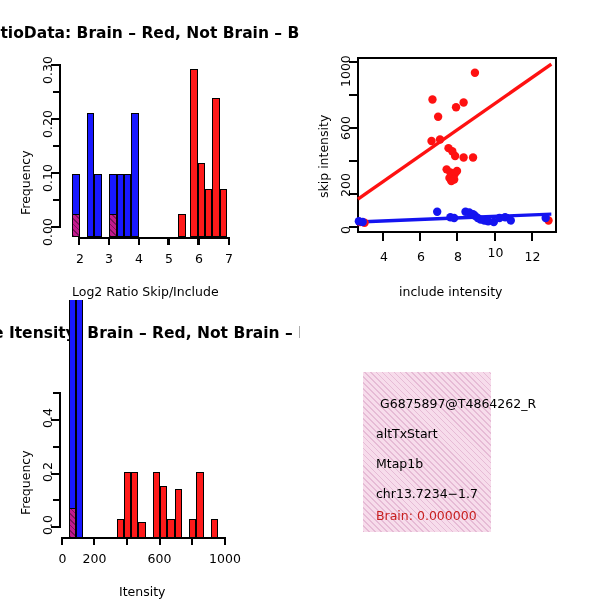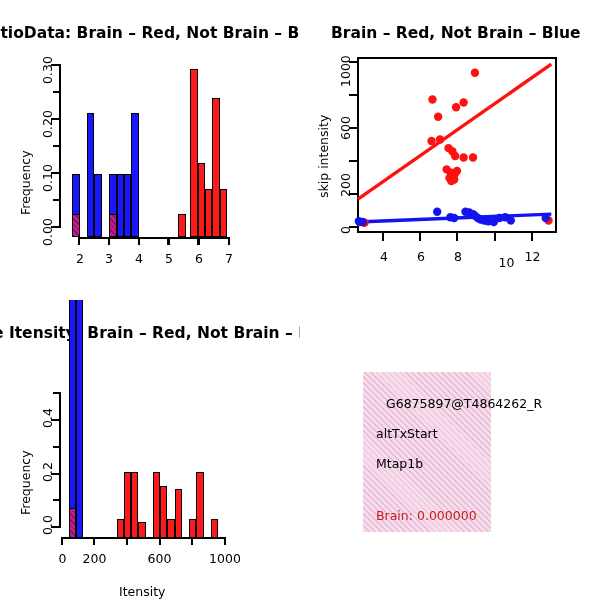--- a/index.html
+++ b/index.html
@@ -141,25 +141,25 @@
   <div class="tick" style="left:197.2px; top:237px; width:2.4px; height:8px;"></div>
   <div class="tick" style="left:227.6px; top:237px; width:2.4px; height:8px;"></div>
 
   <div class="ticknum" style="left:75px; top:251px; width:10px;">2</div>
   <div class="ticknum" style="left:104px; top:251px; width:10px;">3</div>
   <div class="ticknum" style="left:134px; top:251px; width:10px;">4</div>
   <div class="ticknum" style="left:164px; top:251px; width:10px;">5</div>
   <div class="ticknum" style="left:194px; top:251px; width:10px;">6</div>
   <div class="ticknum" style="left:224px; top:251px; width:10px;">7</div>
 
+  <div class="axlabel" style="left:72px; top:284px;">Log2 Ratio Skip/Include</div>
 </div>
 
 <div class="panel" id="panel-scatter" style="left:300px; top:0px; width:300px; height:300px;">
 
-  <div class="ptitle" style="left:31px; top:24px;">Brain – Red, Not Brain – Blue</div>
 
   <div class="vlabel" style="left:16px; top:198px;">skip intensity</div>
 
   <div class="vnum" style="left:38px; top:234px;">0</div>
   <div class="vnum" style="left:38px; top:197px;">200</div>
   <div class="vnum" style="left:38px; top:140px;">600</div>
   <div class="vnum" style="left:38px; top:87px;">1000</div>
 
   <div class="tick" style="left:49px; top:226px; width:8px; height:2.2px;"></div>
   <div class="tick" style="left:49px; top:193px; width:8px; height:2.2px;"></div>
@@ -221,23 +221,24 @@
 
   <div class="tick" style="left:82px; top:233px; width:2.4px; height:8px;"></div>
   <div class="tick" style="left:119px; top:233px; width:2.4px; height:8px;"></div>
   <div class="tick" style="left:156px; top:233px; width:2.4px; height:8px;"></div>
   <div class="tick" style="left:194px; top:233px; width:2.4px; height:8px;"></div>
   <div class="tick" style="left:231px; top:233px; width:2.4px; height:8px;"></div>
 
   <div class="ticknum" style="left:79px; top:249px; width:10px;">4</div>
   <div class="ticknum" style="left:116px; top:249px; width:10px;">6</div>
   <div class="ticknum" style="left:153px; top:249px; width:10px;">8</div>
-  <div class="ticknum" style="left:187px; top:255px; width:17px;margin-left:11px;">10</div>
+  <div class="ticknum" style="left:187px; top:245px; width:17px;">10</div>
   <div class="ticknum" style="left:224px; top:249px; width:17px;">12</div>
 
+  <div class="axlabel" style="left:99px; top:284px;">include intensity</div>
 </div>
 
 <div class="panel" id="panel-gene" style="left:0px; top:300px; width:300px; height:300px;">
 
   <div class="ptitle" style="left:-18px; top:24px;">ne Itensity: Brain – Red, Not Brain – B</div>
 
   <div class="vlabel" style="left:18px; top:215px;">Frequency</div>
 
   <div class="vnum" style="left:40px; top:235px;">0.0</div>
   <div class="vnum" style="left:40px; top:182px;">0.2</div>
@@ -278,17 +279,18 @@
 
   <div class="ticknum" style="left:58px; top:251px; width:9px;">0</div>
   <div class="ticknum" style="left:82px; top:251px; width:25px;">200</div>
   <div class="ticknum" style="left:147px; top:251px; width:25px;">600</div>
   <div class="ticknum" style="left:209px; top:251px; width:32px;">1000</div>
 
   <div class="axlabel" style="left:119px; top:284px;">Itensity</div>
 </div>
 
 <div id="info-panel" style="left:363px; top:372px; width:128px; height:160px;">
-  <div class="info-line" style="left:23px; top:24px;">G6875897@T4864262_R</div>
+  <div class="info-line" style="left:17px; top:24px;">G6875897@T4864262_R</div>
   <div class="info-line" style="left:13px; top:54px;">altTxStart</div>
   <div class="info-line" style="left:13px; top:84px;text-align:right;">Mtap1b</div>
+  <div class="info-line" style="left:13px; top:114px;">chr13.7234−1.7</div>
   <div class="info-line pval" style="left:13px; top:136px;">Brain: 0.000000</div>
 </div>
 
 </body></html>

